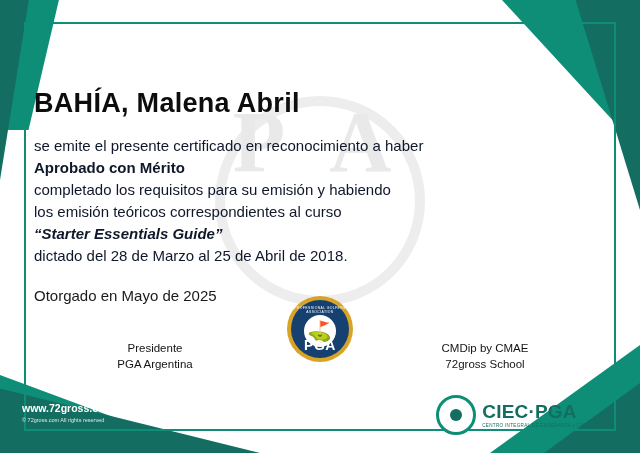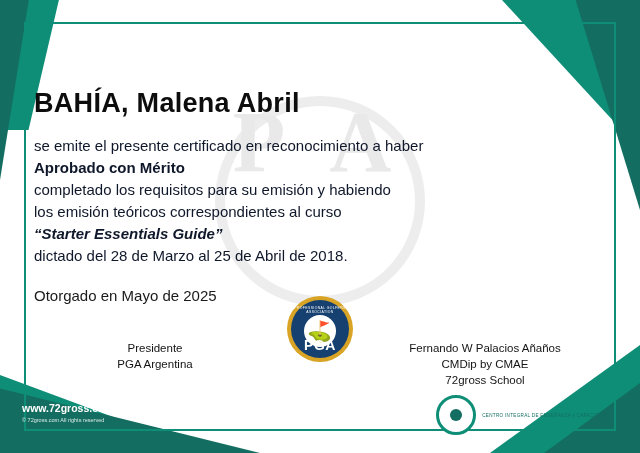--- a/index.html
+++ b/index.html
@@ -335,31 +335,31 @@
       <div class="seal-label">PGA</div>
     </div>
   </div>
 
   <div class="signatures">
     <div class="sig-block">
       <div>Presidente</div>
       <div>PGA Argentina</div>
     </div>
     <div class="sig-block">
-      <div>Fernando W Palacios Añaños</div>
       <div>CMDip by CMAE</div>
       <div>72gross School</div>
     </div>
   </div>
 
   <div class="footer-site">
     <div class="footer-url">www.72gross.com</div>
     <div class="footer-rights">© 72gross.com All rights reserved</div>
   </div>
 
   <div class="logo">
     <div class="logo-mark"></div>
     <div class="logo-text">
+      <div class="logo-main">CIEC·PGA</div>
       <div class="logo-sub">CENTRO INTEGRAL DE ENSEÑANZA y CAPACITACIÓN</div>
     </div>
   </div>
 
 </div>
 
 </body></html>

